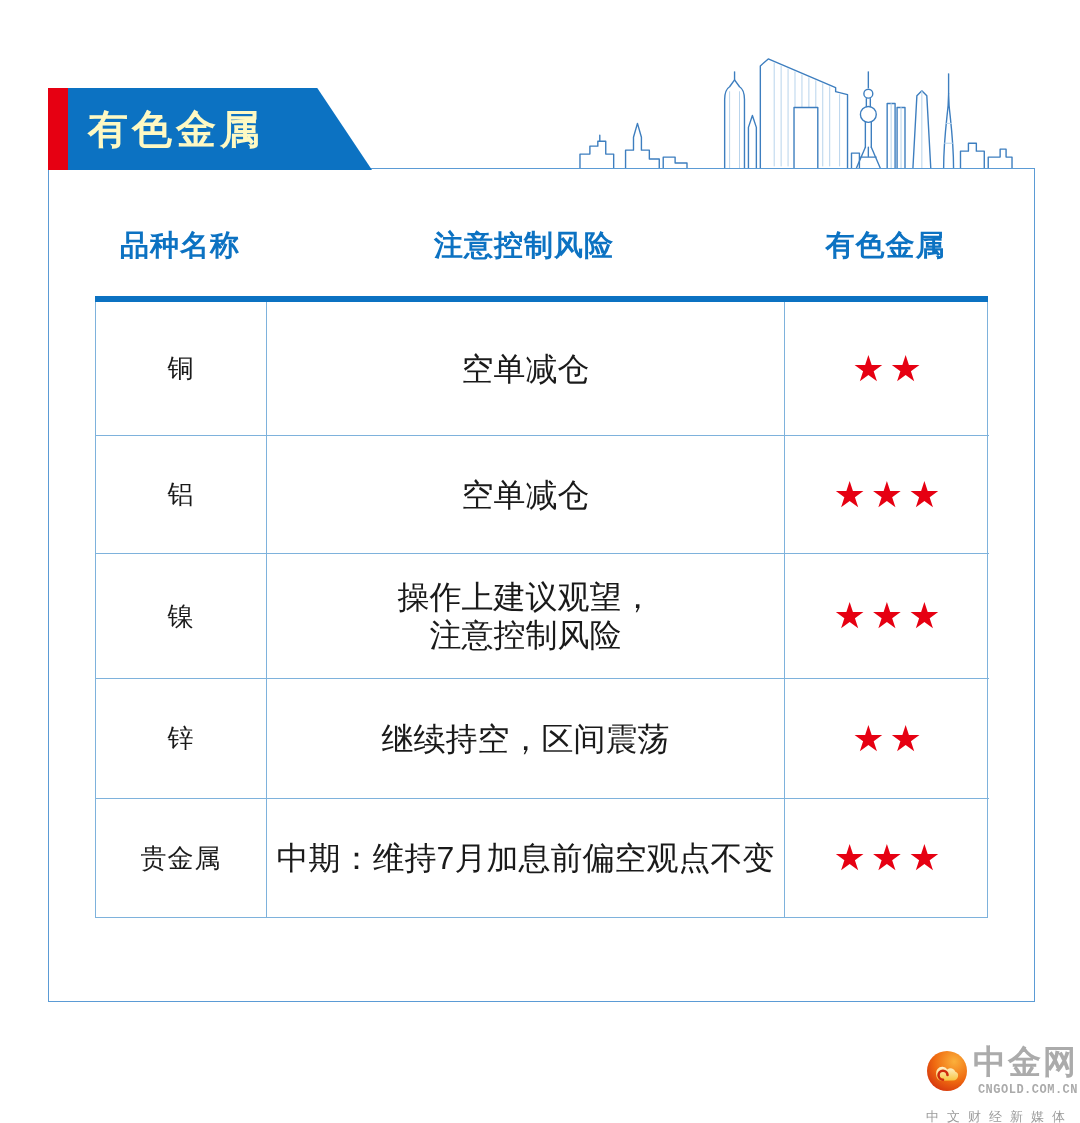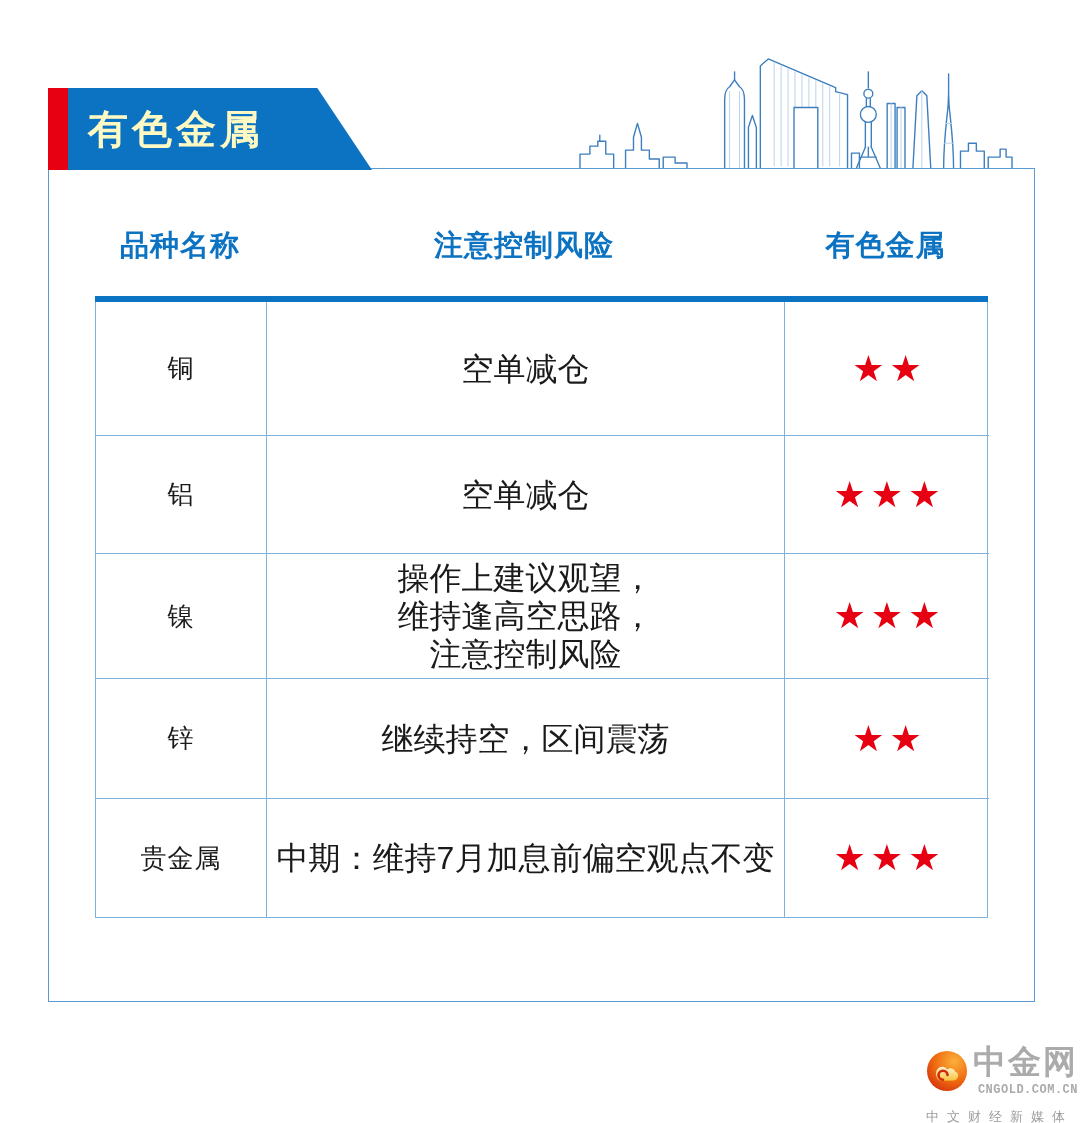--- a/index.html
+++ b/index.html
@@ -183,21 +183,20 @@
       <div class="cell desc">
           <div>空单减仓</div>
         </div>
       <div class="cell stars">★★★</div>
     </div>
 
     <div class="row">
       <div class="cell name">镍</div>
       <div class="cell desc">
           <div>操作上建议观望，</div>
-          <div>维持逢高空思路，</div>
           <div>注意控制风险</div>
         </div>
       <div class="cell stars">★★★</div>
     </div>
 
     <div class="row">
       <div class="cell name">锌</div>
       <div class="cell desc">
           <div>继续持空，区间震荡</div>
         </div>

